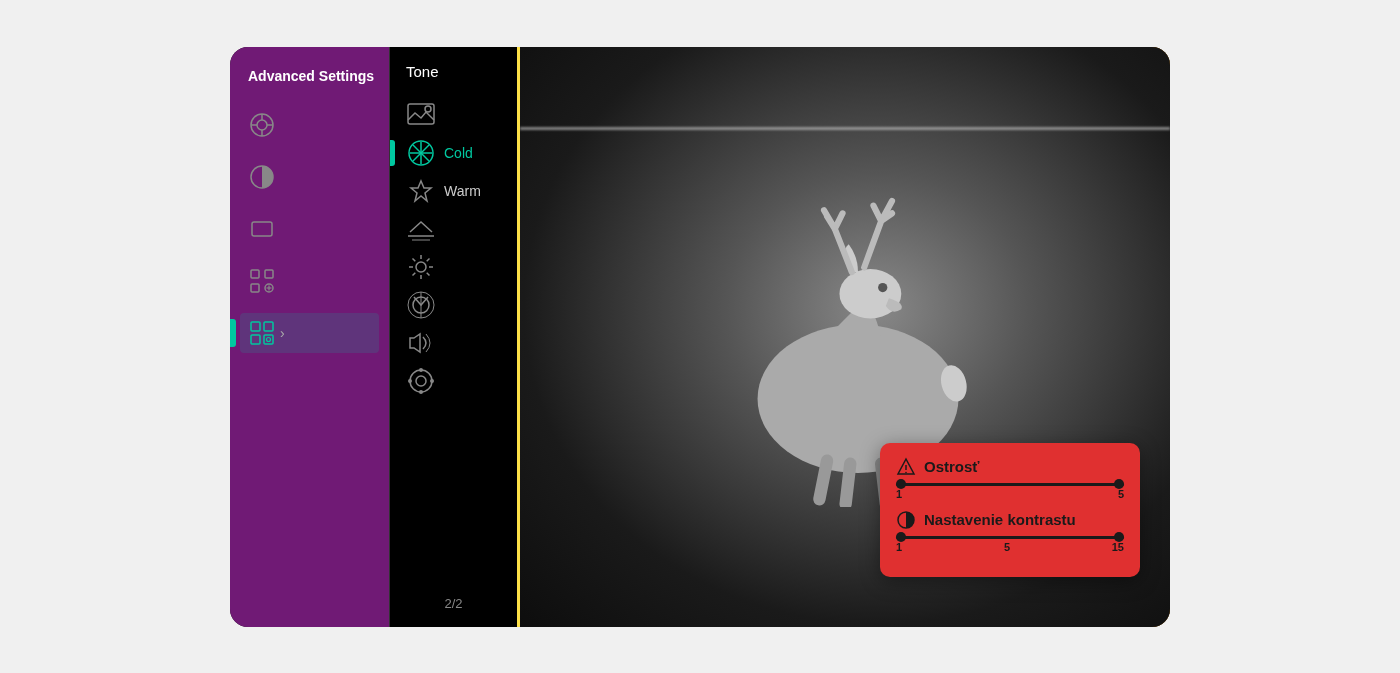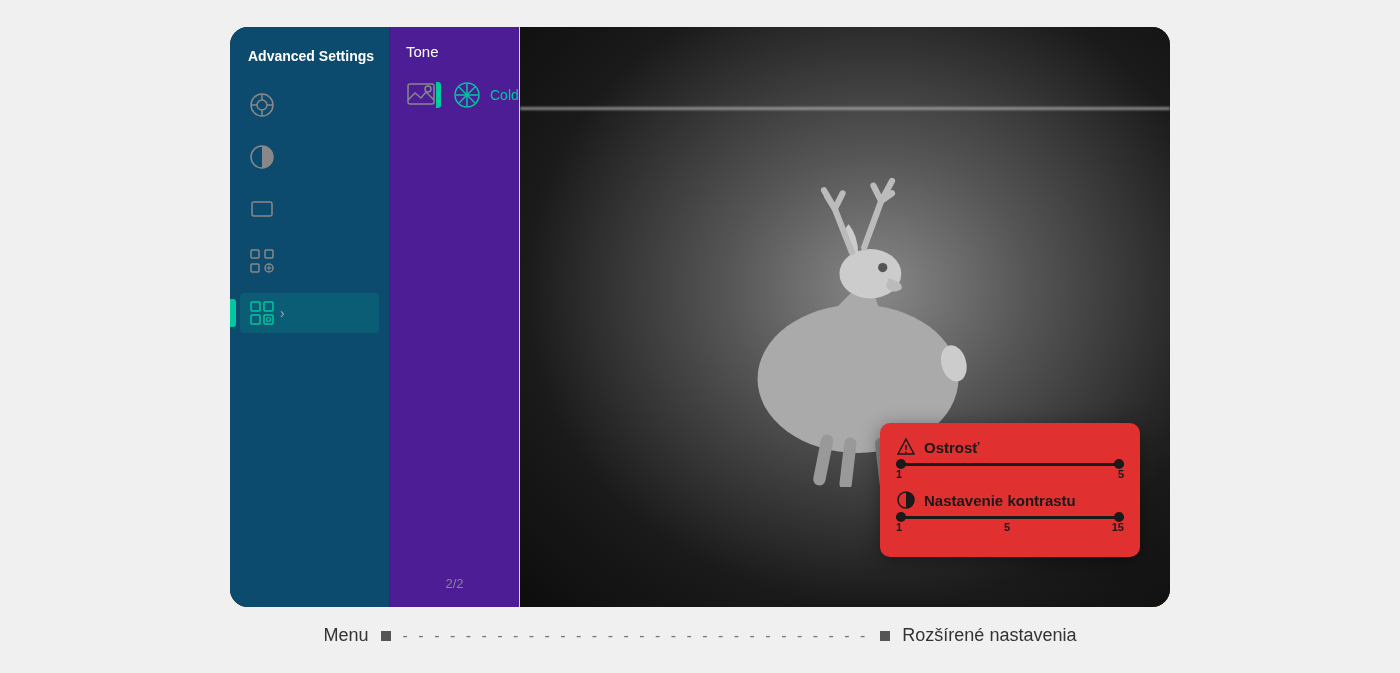--- a/index.html
+++ b/index.html
@@ -29,21 +29,21 @@
       background: #1a1a1a;
       border-radius: 18px;
       display: flex;
       overflow: hidden;
       position: relative;
     }
 
     
     .sidebar {
       width: 160px;
-      background: #0c4a6e;
+      background: #701a75;
       border-right: 1px solid #333;
       display: flex;
       flex-direction: column;
       padding: 20px 10px;
       flex-shrink: 0;
       position: relative;
     }
 
     .sidebar-title {
       color: #ffffff;
@@ -93,39 +93,39 @@
 
     .chevron-icon {
       color: #aaa;
       font-size: 14px;
       margin-left: 4px;
     }
 
     
     .tone-panel {
       width: 130px;
-      background: #4c1d95;
-      border-right: 1px solid #fde047;
+      background: #000000;
+      border-right: 3px solid #fde047;
       display: flex;
       flex-direction: column;
       padding: 16px 8px;
       flex-shrink: 0;
     }
 
     .tone-title {
       color: #ffffff;
       font-size: 15px;
       font-weight: 500;
       margin-bottom: 16px;
       padding-left: 8px;
     }
 
     .tone-icons {
       display: flex;
-      flex-direction: row;
+      flex-direction: column;
     }
 
     .tone-icon-item {
       display: flex;
       align-items: center;
       padding: 4px 8px;
       cursor: pointer;
       border-radius: 4px;
       position: relative;
     }
@@ -364,20 +364,26 @@
           <svg viewBox="0 0 30 30" fill="none" xmlns="http://www.w3.org/2000/svg">
             <circle cx="15" cy="15" r="12" stroke="#00c8a0" stroke-width="1.5"></circle>
             <line x1="15" y1="4" x2="15" y2="26" stroke="#00c8a0" stroke-width="1.5"></line>
             <line x1="4" y1="15" x2="26" y2="15" stroke="#00c8a0" stroke-width="1.5"></line>
             <line x1="7" y1="7" x2="23" y2="23" stroke="#00c8a0" stroke-width="1.5"></line>
             <line x1="23" y1="7" x2="7" y2="23" stroke="#00c8a0" stroke-width="1.5"></line>
           </svg>
           <span class="tone-label active">Cold</span>
         </div>
 
+        <div class="tone-icon-item">
+          <svg viewBox="0 0 30 30" fill="none" xmlns="http://www.w3.org/2000/svg">
+            <path d="M15 5 L18 12 L25 12 L19 17 L21 25 L15 20 L9 25 L11 17 L5 12 L12 12 Z" stroke="#888" stroke-width="1.5" fill="none"></path>
+          </svg>
+          <span class="tone-label inactive">Warm</span>
+        </div>
 
         <div class="tone-icon-item">
           <svg viewBox="0 0 30 30" fill="none" xmlns="http://www.w3.org/2000/svg">
             <path d="M4 18 L15 8 L26 18" stroke="#888" stroke-width="1.5"></path>
             <line x1="2" y1="22" x2="28" y2="22" stroke="#888" stroke-width="1.5"></line>
             <line x1="6" y1="26" x2="24" y2="26" stroke="#888" stroke-width="1"></line>
           </svg>
         </div>
 
         <div class="tone-icon-item">
@@ -501,21 +507,14 @@
             </div>
           </div>
 
 
         </div>
 
       </div>
     </div>
   </div>
 
-  <div class="bottom-nav">
-    <span style="font-size:18px; color:#333; font-weight:400;">Menu</span>
-    <span style="display:inline-block; width:10px; height:10px; background:#555; border-radius:50; margin:0 4px;"></span>
-    <span style="color:#777; font-size:16px; letter-spacing:3px;">- - - - - - - - - - - - - - - - - - - - - - - - - - - - - -</span>
-    <span style="display:inline-block; width:10px; height:10px; background:#555; border-radius:50; margin:0 4px;"></span>
-    <span style="font-size:18px; color:#333; font-weight:400;">Rozšírené nastavenia</span>
-  </div>
 
 </div>
 
 </body></html>

